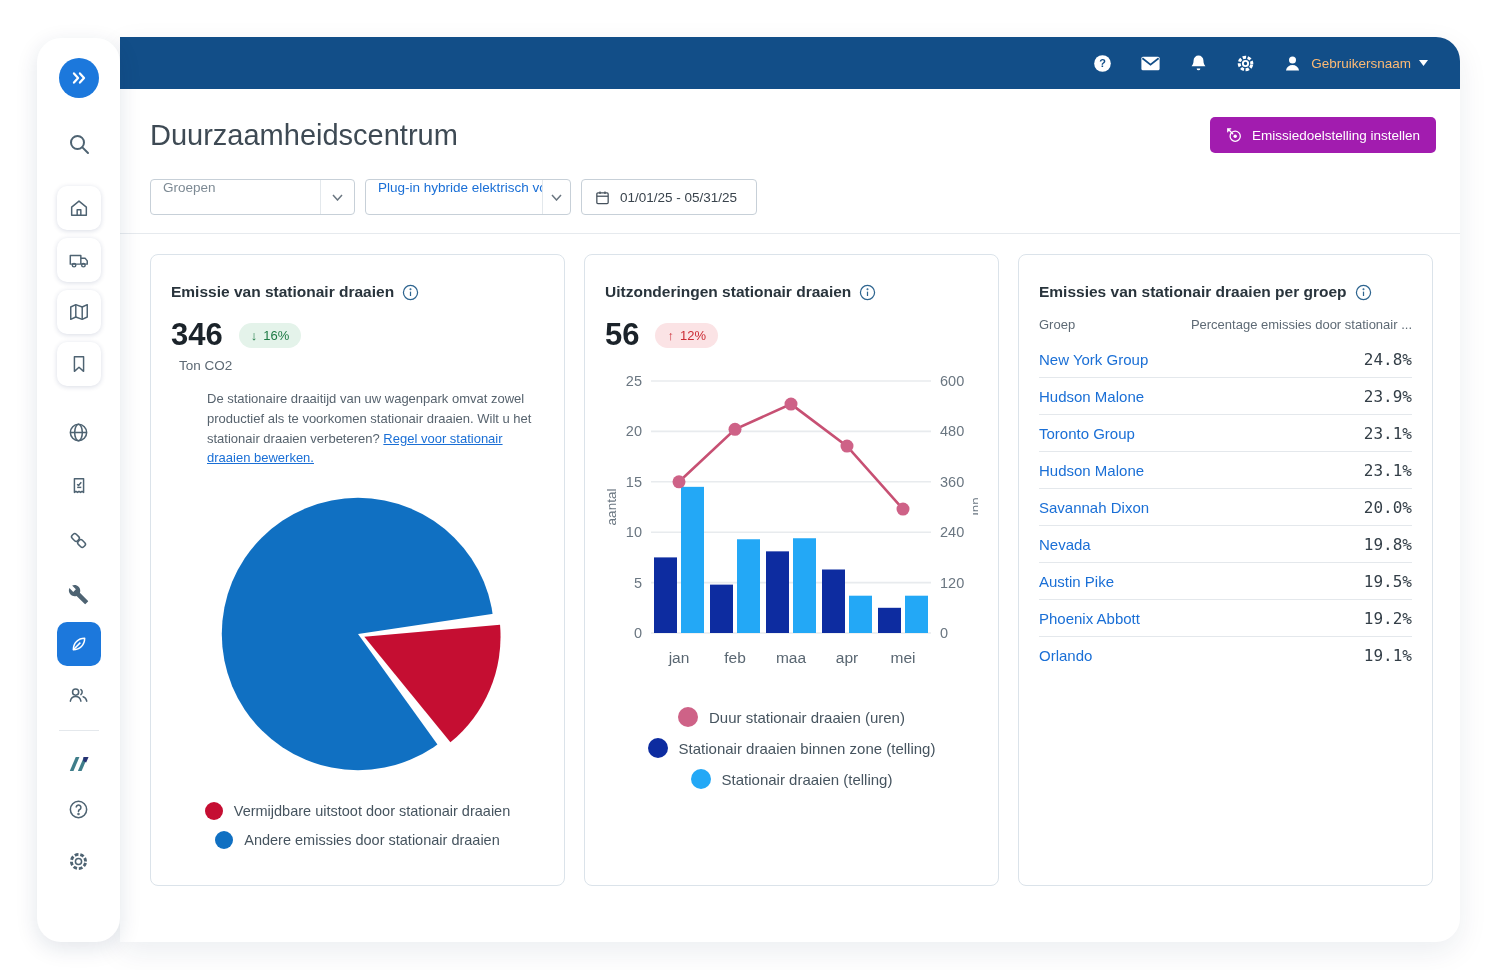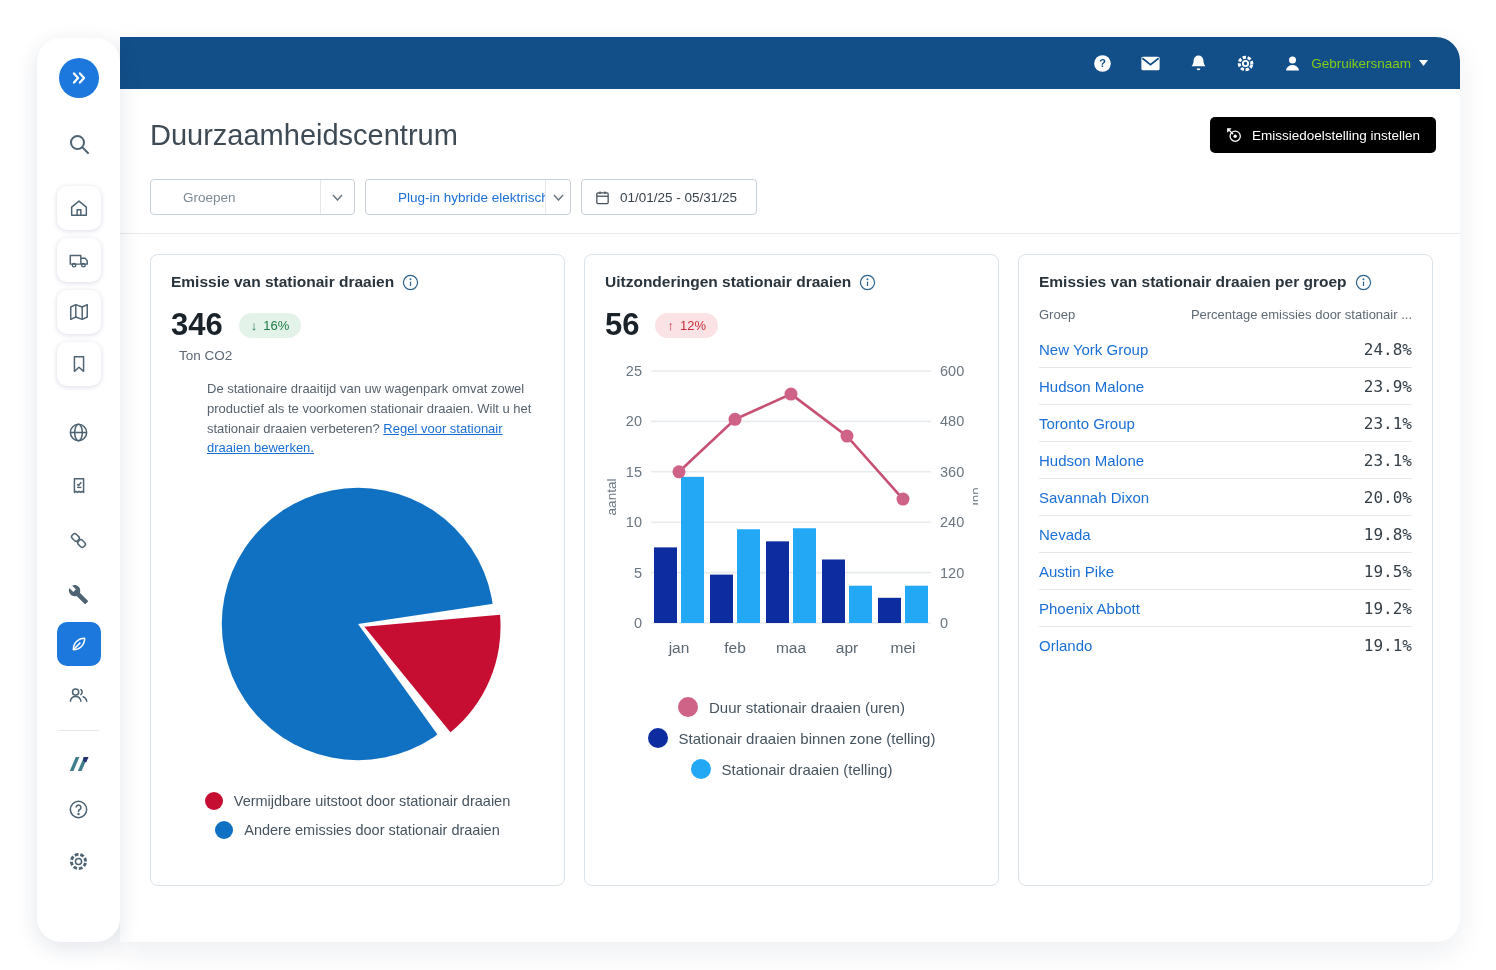--- a/index.html
+++ b/index.html
@@ -5,50 +5,50 @@
   * { margin:0; padding:0; box-sizing:border-box; }
   html,body { width:1496px; height:970px; background:#ffffff; font-family:"Liberation Sans", sans-serif; overflow:hidden; }
 
   
   .app { position:absolute; left:120px; top:37px; width:1340px; height:905px;
          background:#fff; border-radius:0 24px 24px 0; box-shadow:0 10px 30px rgba(13,40,80,.08); }
   .topbar { height:52px; background:#124E88; border-radius:0 24px 0 0;
             display:flex; align-items:center; justify-content:flex-end; padding-right:32px; }
   .top-icons { display:flex; align-items:center; gap:26px; }
   .tb-btn { background:none; border:none; cursor:pointer; display:flex; align-items:center; gap:8px; }
-  .tb-user-name { color:#84cc16; font-size:13.5px; }
+  .tb-user-name { color:#fdba74; font-size:13.5px; }
 
   .content { padding:0 24px 0 30px; }
 
   
   .header-row { margin-top:28px; display:flex; align-items:center; justify-content:space-between; }
   .page-title { font-size:29px; font-weight:400; color:#3E4A54; }
   .cta-btn { display:flex; align-items:center; gap:9px; height:36px; padding:0 16px;
-             background:#000000; color:#fff; font-size:13.5px; border:none; border-radius:5px;
+             background:#a21caf; color:#fff; font-size:13.5px; border:none; border-radius:5px;
              font-family:"Liberation Sans",sans-serif; cursor:pointer; }
 
   
   .filters-row { margin-top:26px; display:flex; align-items:center; gap:10px; }
   .select { height:36px; border:1px solid #C7D0D8; border-radius:4px; background:#fff;
-            display:flex; align-items:center; justify-content:space-between; cursor:pointer;padding-left:20px; }
+            display:flex; align-items:flex-start; justify-content:space-between; cursor:pointer; }
   .sel-text { padding:0 12px; font-size:13.5px; white-space:nowrap; overflow:hidden; }
   .sel-chevron { width:34px; height:100%; display:flex; align-items:center; justify-content:center;
                  border-left:1px solid #E3E8EC; }
   .select.groups { width:205px; } .select.groups .sel-text { color:#7D8A94; }
   .select.fuel { width:206px; } .select.fuel .sel-text { color:#1A6FD6; }
   .date-field { height:36px; width:176px; border:1px solid #C7D0D8; border-radius:4px;
                 display:flex; align-items:center; gap:9px; padding:0 12px; font-size:13.5px;
                 color:#39434C; background:#fff; cursor:pointer; }
   .filters-divider { margin:18px -24px 0 -30px; border-bottom:1px solid #E6EAEE; }
 
   
   .cards { padding-top:20px; display:flex; gap:19px; }
   .card { width:415px; height:632px; background:#fff; border:1px solid #DBE3EA; border-radius:8px;
           padding:18px 20px; }
-  .card-title-row { display:flex; align-items:center; gap:8px; }
+  .card-title-row { display:flex; align-items:center; gap:8px;margin-top:10px; }
   .card-title { font-size:15.5px; font-weight:700; color:#29343C; }
   .stat-row { margin-top:16px; display:flex; align-items:center; gap:16px; }
   .stat-value { font-size:31px; font-weight:700; color:#1B232A; }
   .pill { display:flex; align-items:center; gap:6px; border-radius:14px; padding:5px 12px;
           font-size:13px; font-weight:500; }
   .pill-down { background:#E4F3EA; color:#1E7B45; }
   .pill-up { background:#FBE3E5; color:#CB2C35; }
   .stat-unit { margin-top:5px; font-size:13.5px; color:#5D6974;margin-left:8px; }
   .card-desc { margin-top:16px; font-size:13px; line-height:1.52; color:#57636E; padding-right:6px;margin-left:36px; }
   .card-desc a { color:#1A6FD6; text-decoration:underline; cursor:pointer; }

